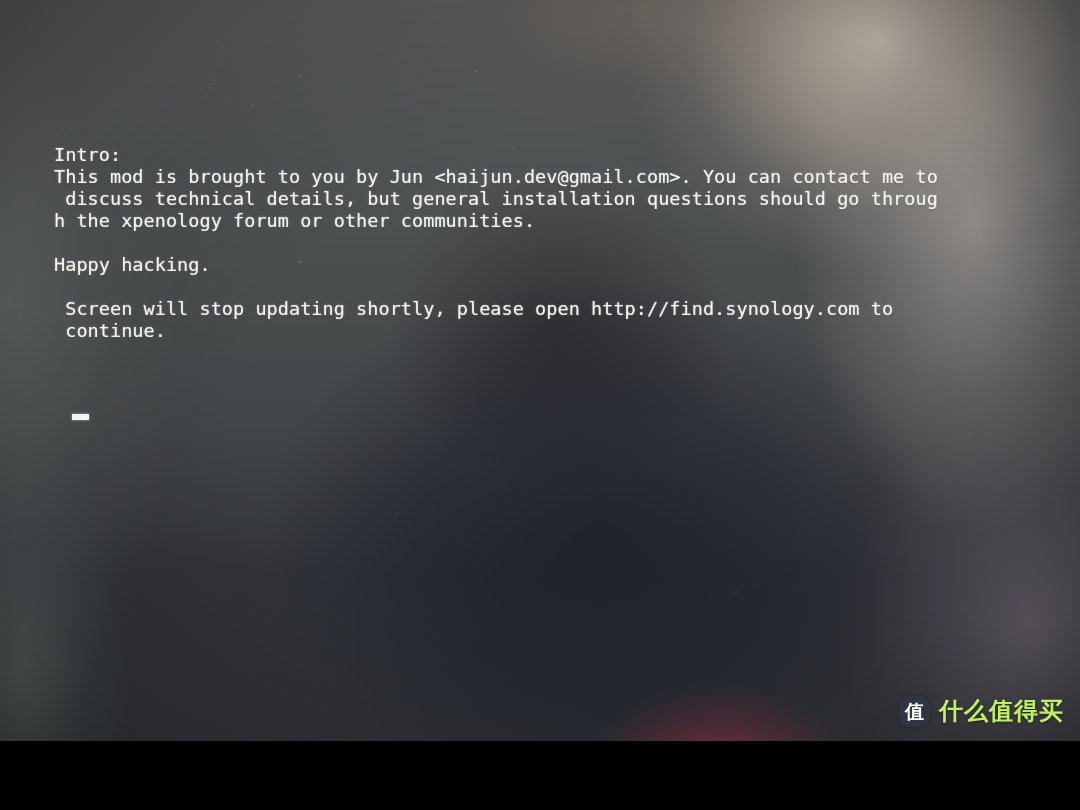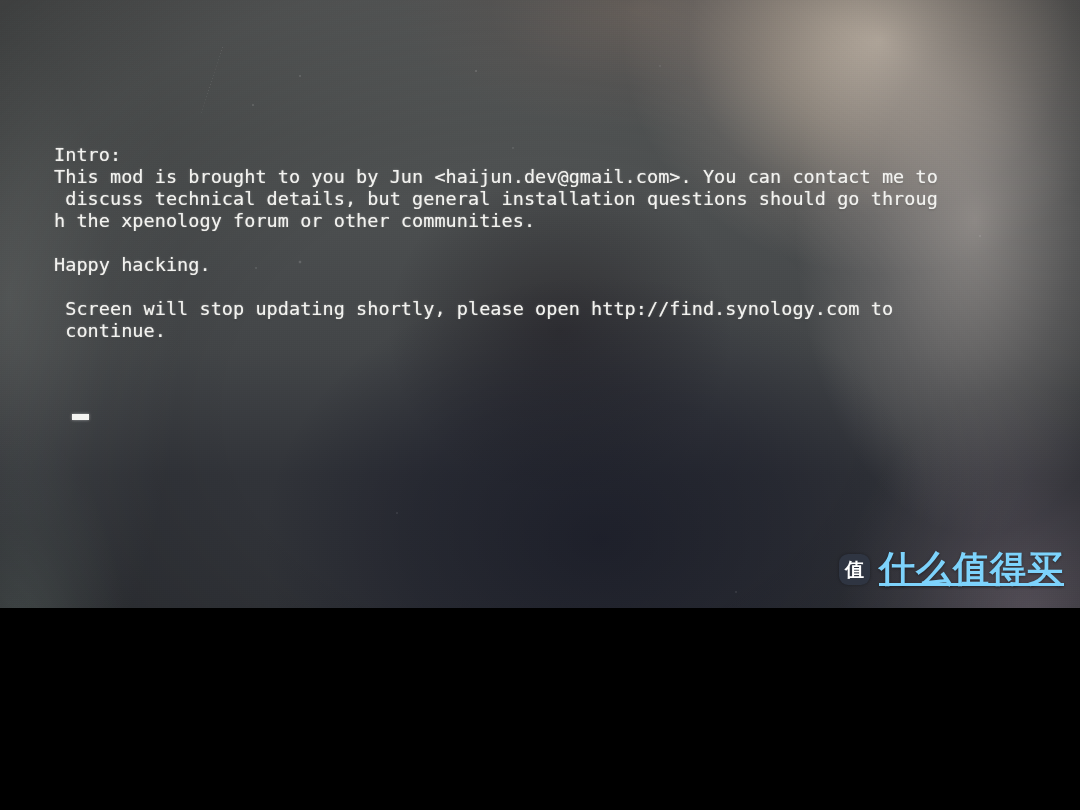--- a/index.html
+++ b/index.html
@@ -4,21 +4,21 @@
 <title>Jun Loader Boot Console</title>
 <style>
   html, body {
     margin: 0;
     padding: 0;
     background: #000;
   }
   #screen {
     position: relative;
     width: 1080px;
-    height: 608px;
+    height: 741px;
     overflow: hidden;
     background: #525555;
     font-family: "DejaVu Sans Mono", "Liberation Mono", monospace;
   }
 
   
   .layer {
     position: absolute;
     inset: 0;
     pointer-events: none;
@@ -203,27 +203,26 @@
     box-shadow: 0 0 3px rgba(0,0,0,0.35);
   }
   #wm-logo span {
     color: #ffffff;
     font-family: "DejaVu Sans", sans-serif;
     font-size: 19px;
     line-height: 1;
     font-weight: 700;
   }
   #wm-text {
-    color: #7dd3fc;
+    color: #bef264;
     font-family: "DejaVu Sans", sans-serif;
-    font-size: 36px;
+    font-size: 24px;
     font-weight: 700;
     letter-spacing: 1px;
     text-shadow: 0 1px 3px rgba(0,0,0,0.40);
-    text-decoration: underline;
   }
 </style>
 </head>
 <body>
 
 <div id="screen">
 
   <div class="layer base-grad"></div>
   <div class="layer glare-left"></div>
   <div class="layer glare-top-mid"></div>

